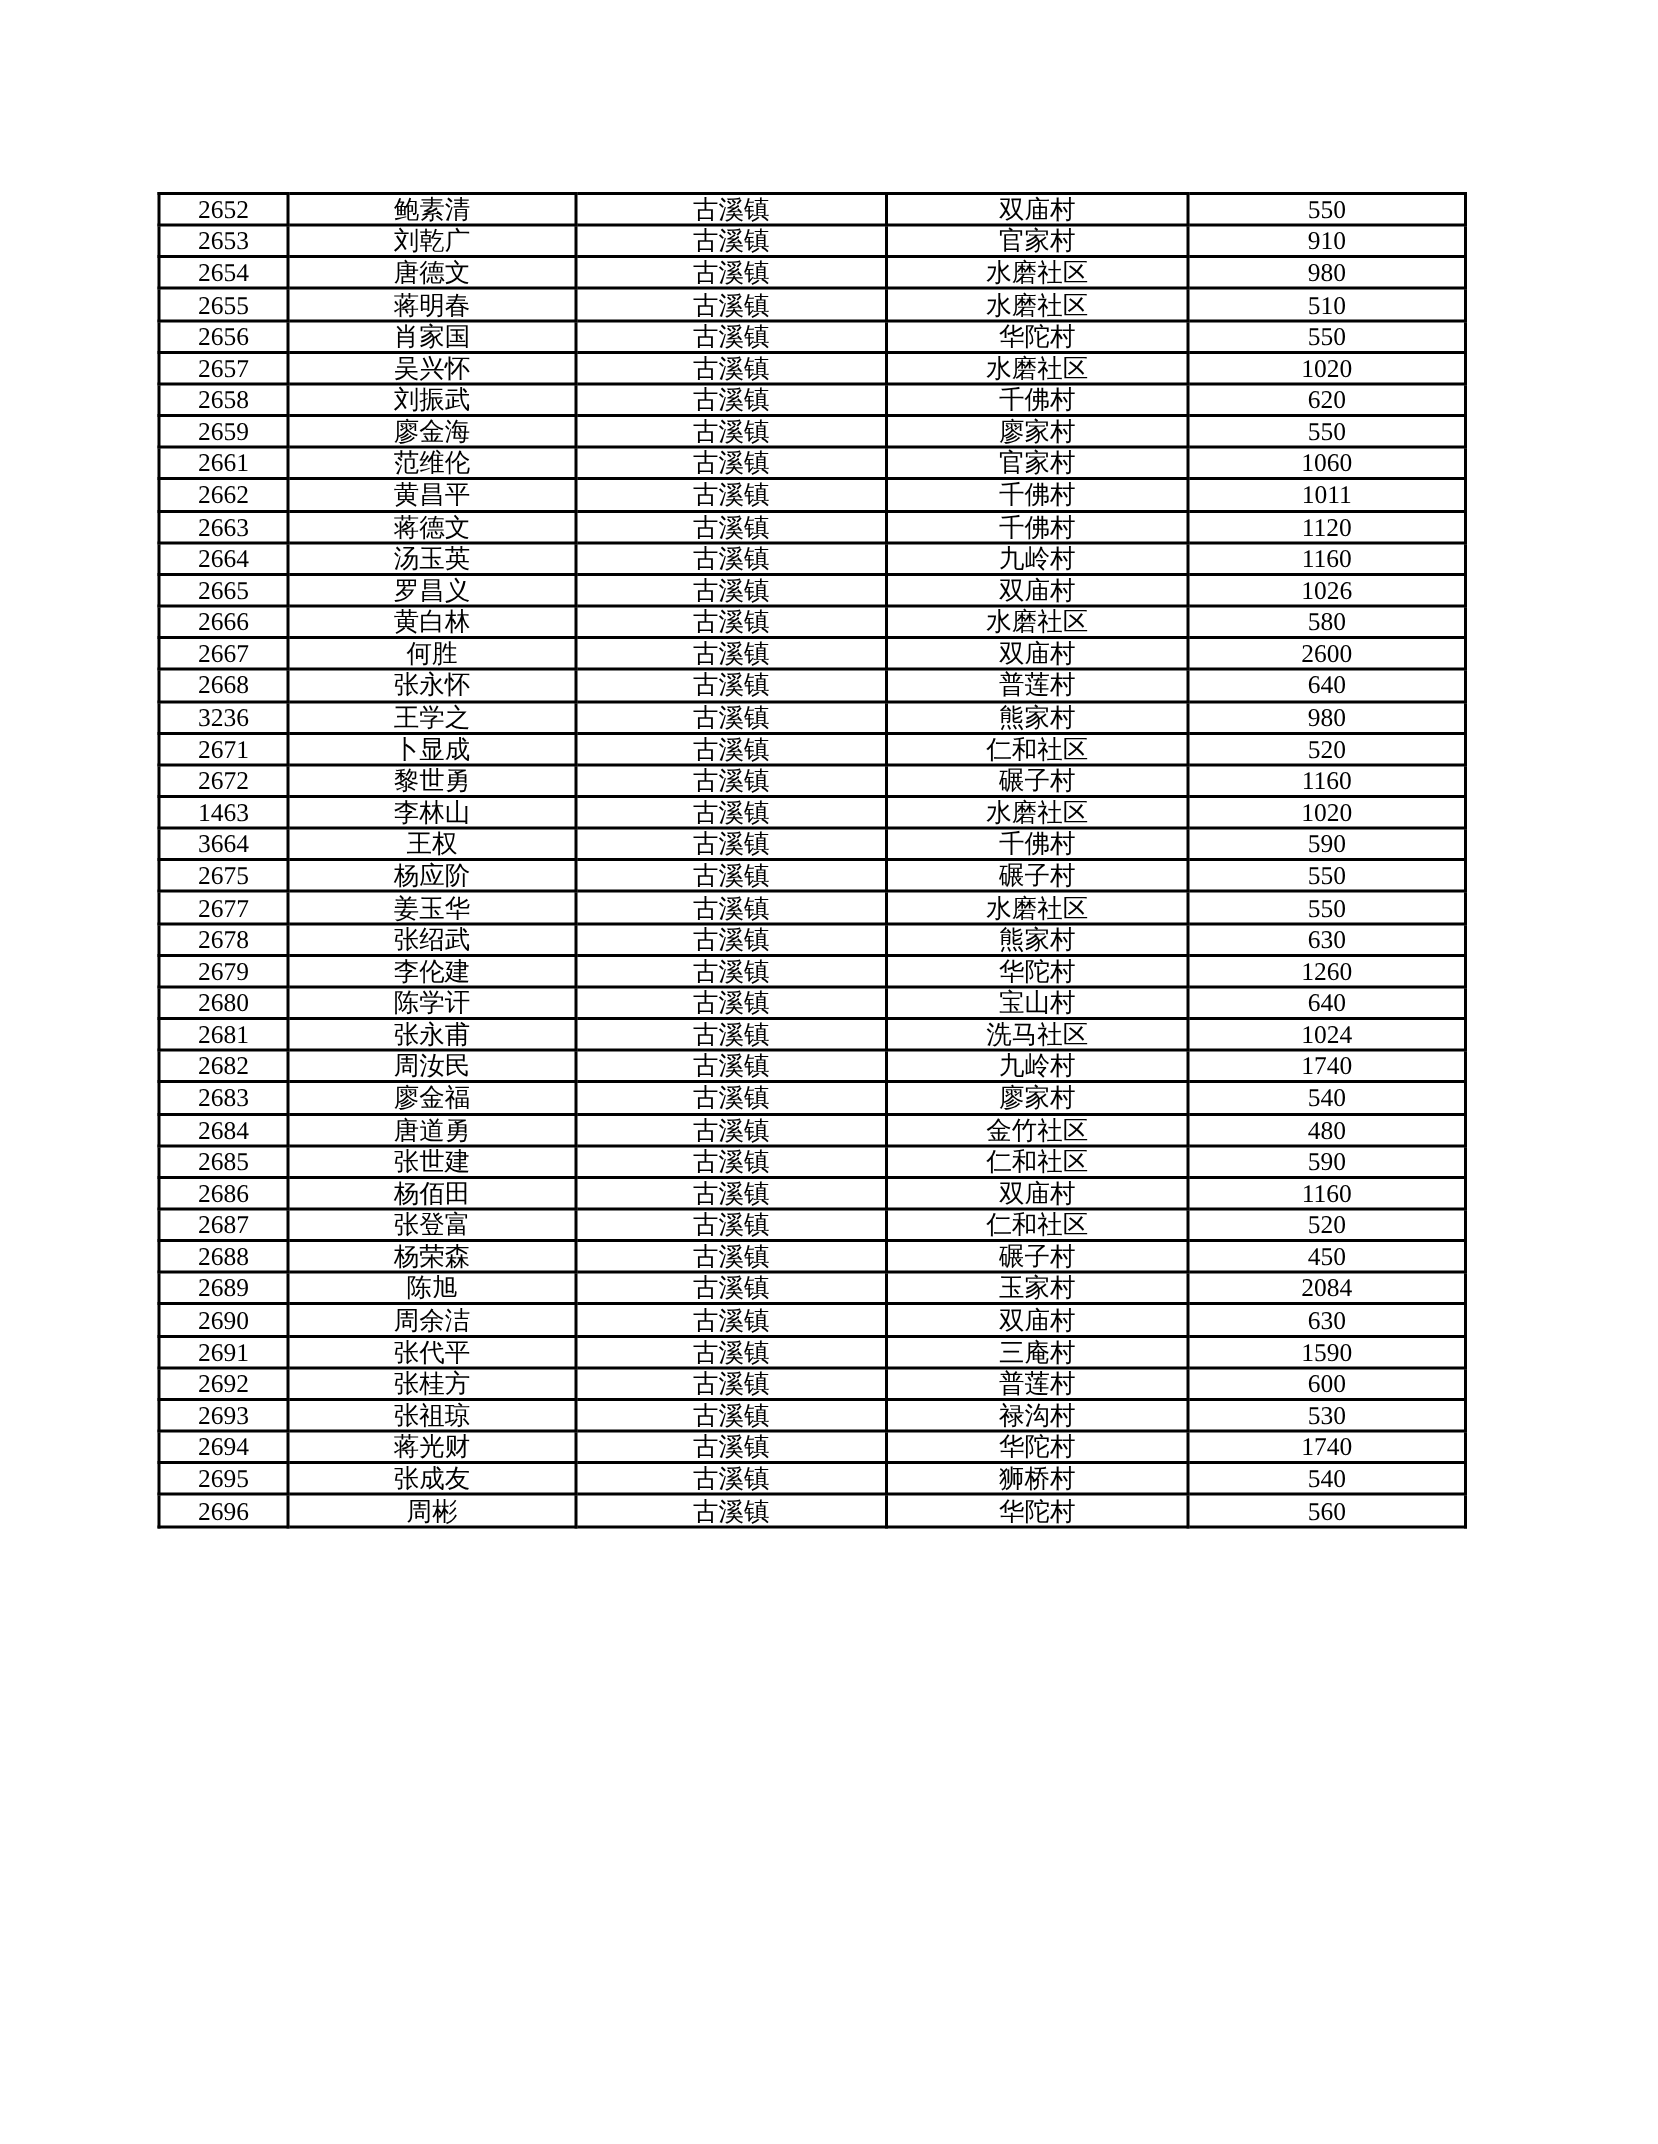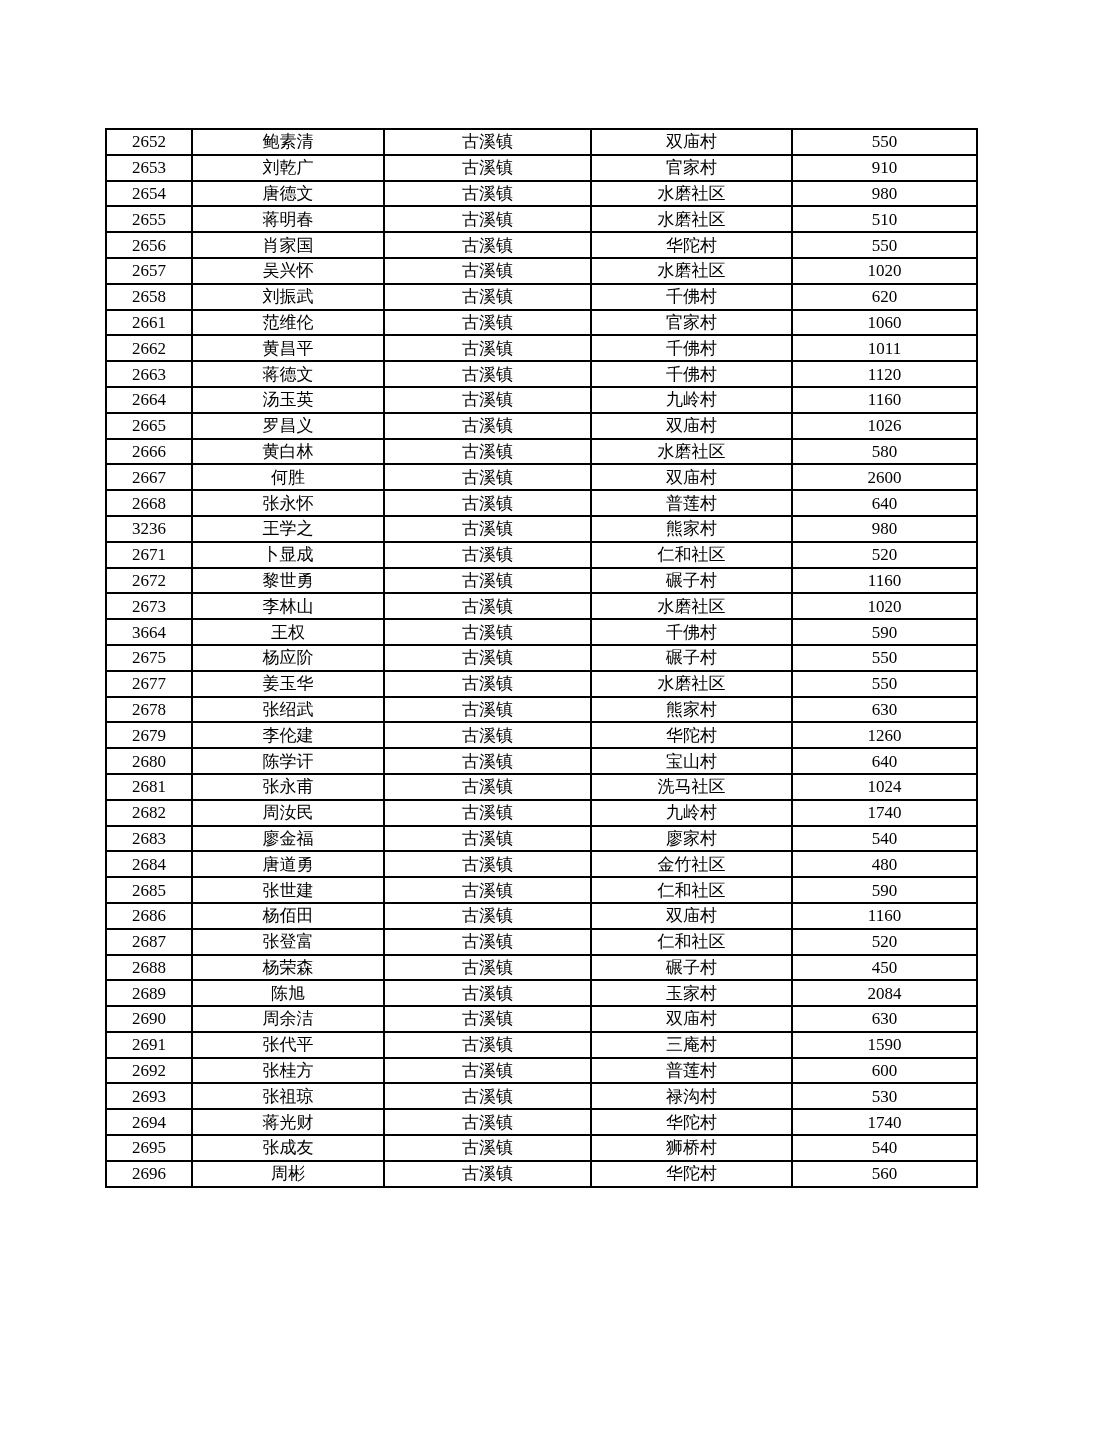--- a/index.html
+++ b/index.html
@@ -16,21 +16,21 @@
   }
   .sheet {
     position: absolute;
     left: 105px;
     top: 128px;
   }
   table.roster {
     border-collapse: collapse;
     table-layout: fixed;
     width: 871px;
-    height: 1060px;
+    height: 891px;
     background: #ffffff;
   }
   table.roster td {
     border: 2px solid #000000;
     padding: 0 2px;
     text-align: center;
     vertical-align: middle;
     font-size: 17px;
     line-height: 1;
     color: #000000;
@@ -106,20 +106,27 @@
   </tr>
 
   <tr>
     <td>2658</td>
     <td>刘振武</td>
     <td>古溪镇</td>
     <td>千佛村</td>
     <td>620</td>
   </tr>
 
+  <tr>
+    <td>2659</td>
+    <td>廖金海</td>
+    <td>古溪镇</td>
+    <td>廖家村</td>
+    <td>550</td>
+  </tr>
 
 
   <tr>
     <td>2661</td>
     <td>范维伦</td>
     <td>古溪镇</td>
     <td>官家村</td>
     <td>1060</td>
   </tr>
 
@@ -198,21 +205,21 @@
 
   <tr>
     <td>2672</td>
     <td>黎世勇</td>
     <td>古溪镇</td>
     <td>碾子村</td>
     <td>1160</td>
   </tr>
 
   <tr>
-    <td>2673</td>
+    <td>1463</td>
     <td>李林山</td>
     <td>古溪镇</td>
     <td>水磨社区</td>
     <td>1020</td>
   </tr>
 
   <tr>
     <td>3664</td>
     <td>王权</td>
     <td>古溪镇</td>

